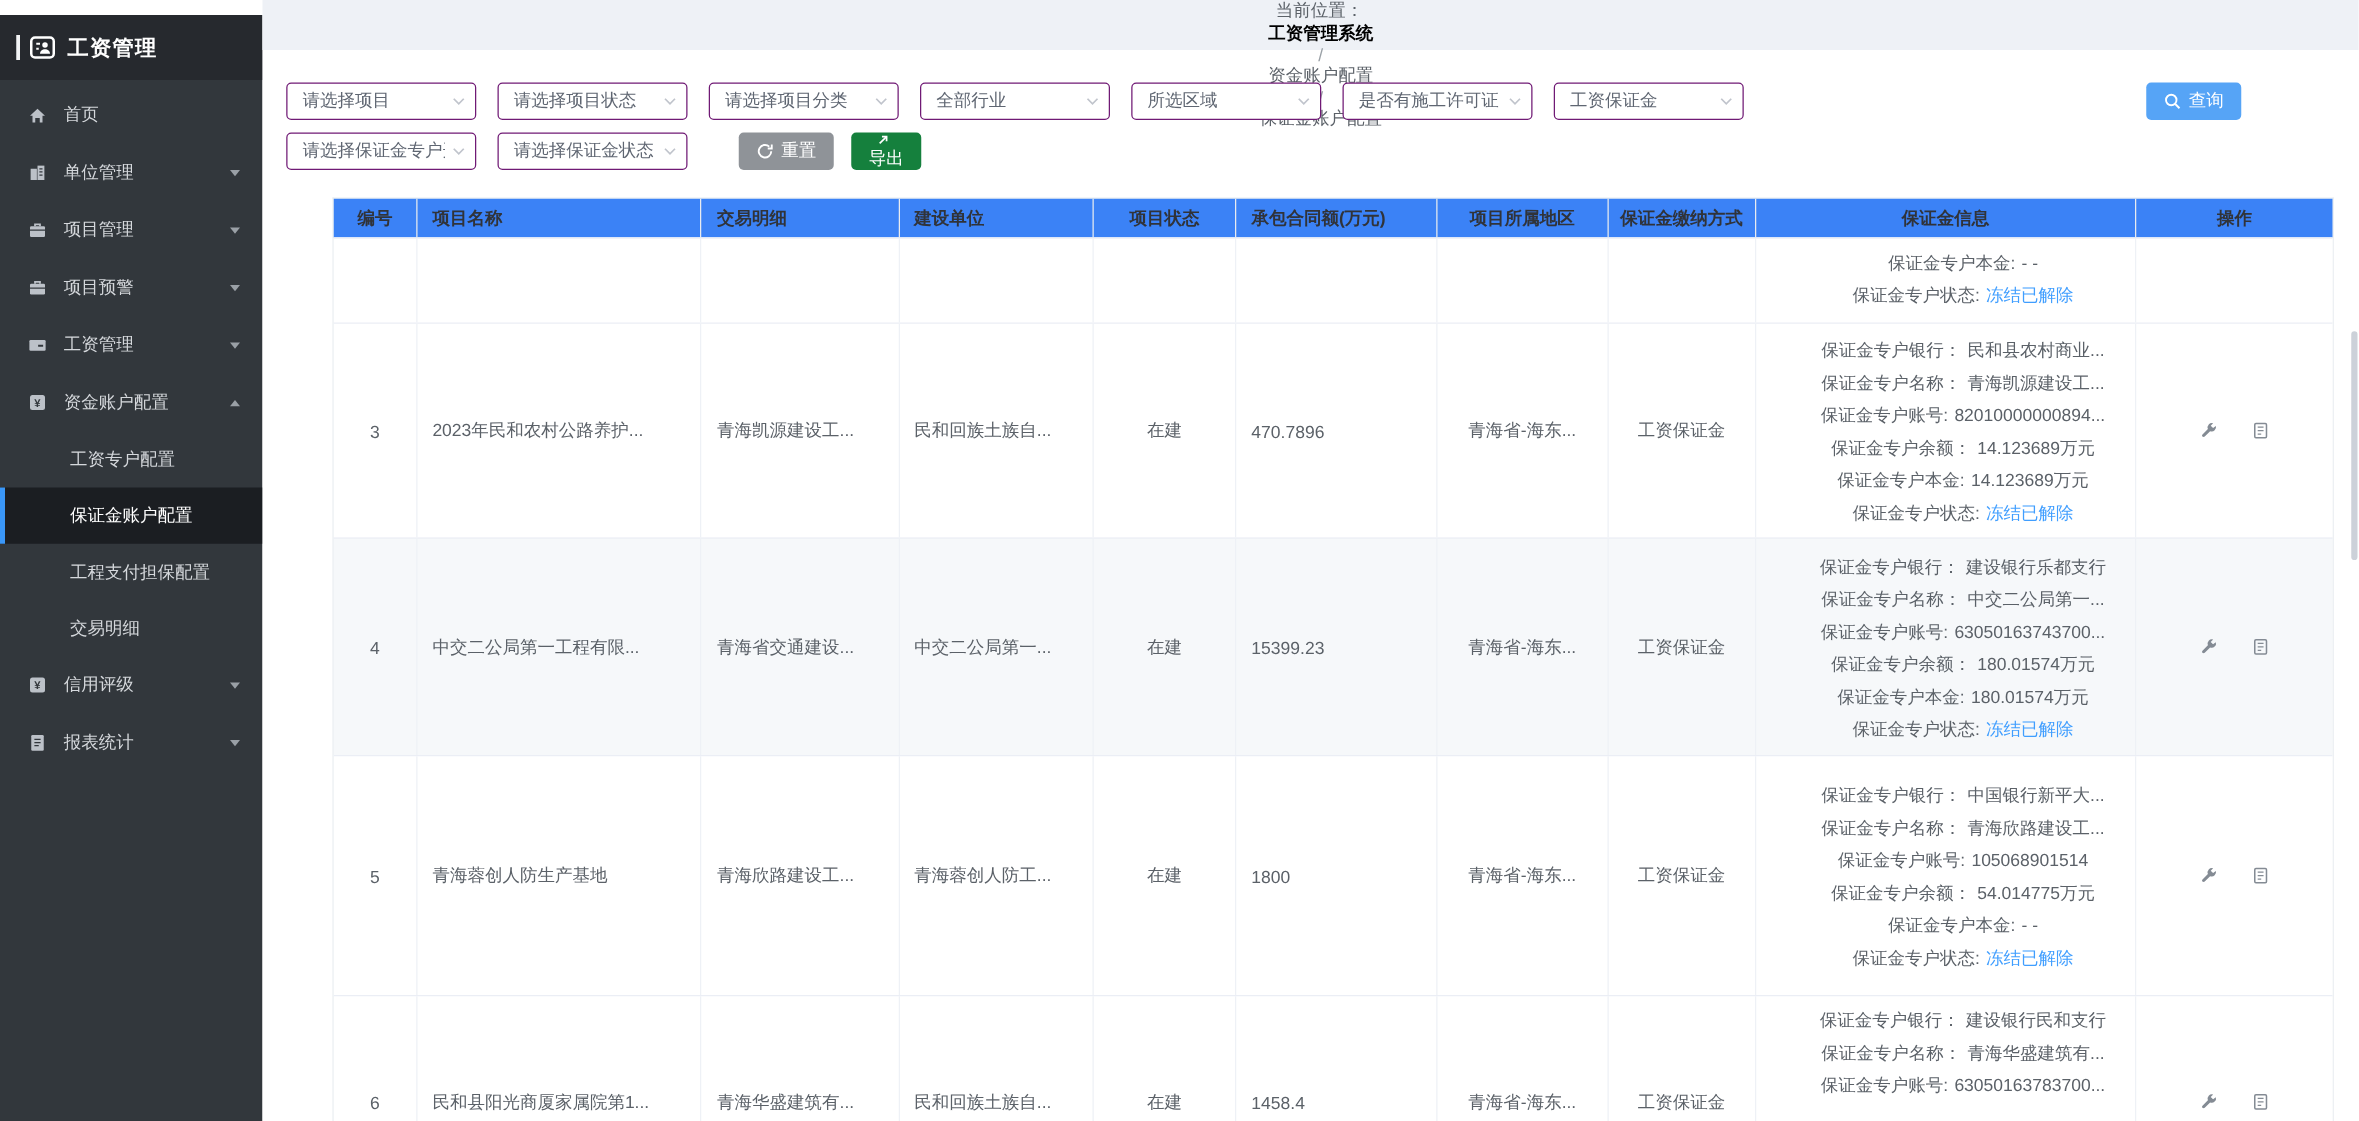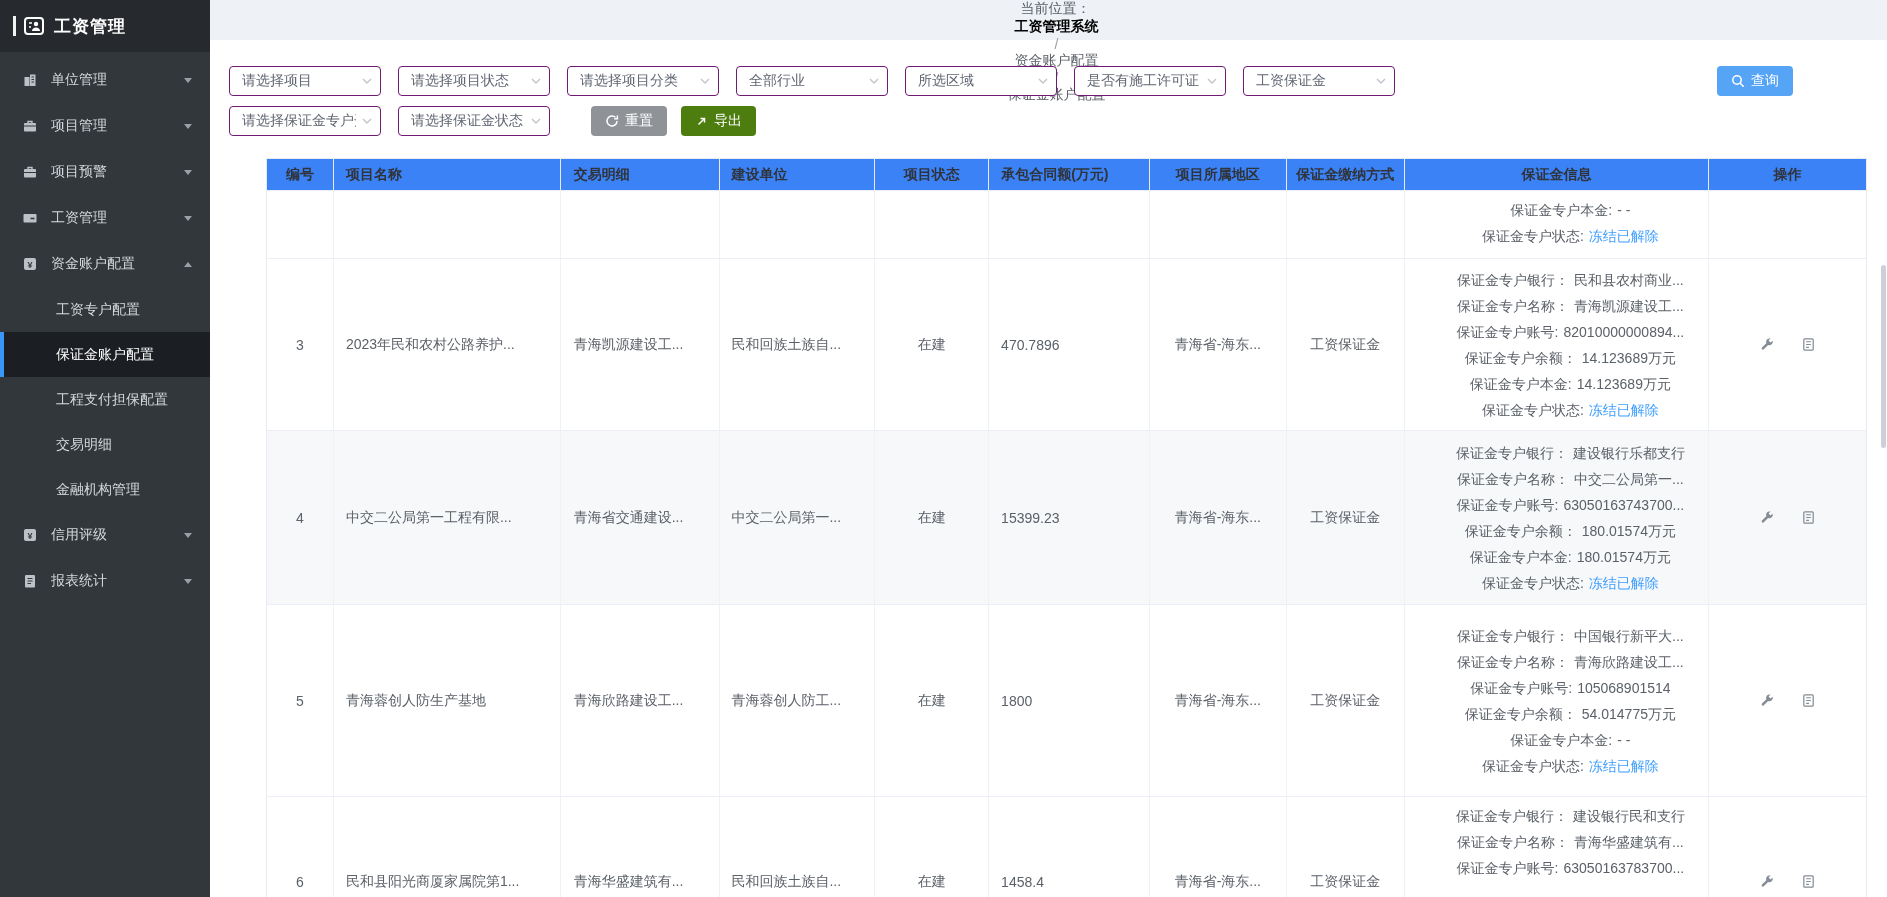--- a/index.html
+++ b/index.html
@@ -1,21 +1,21 @@
 <!DOCTYPE html>
 <html><head>
 <meta charset="utf-8">
 <style>
   * { margin:0; padding:0; box-sizing:border-box; }
   html,body { width:1887px; height:897px; overflow:hidden; background:#fff;
     font-family:"Liberation Sans","DejaVu Sans",sans-serif; font-size:14px; color:#5b6168; }
   .page { position:relative; width:1887px; height:897px; }
 
   
-  .sidebar { position:absolute; left:0; top:0; bottom:0; width:210px; background:#32373c; }
+  .sidebar { position:absolute; left:0; top:12px; bottom:0; width:210px; background:#32373c; }
   .logo { height:52px; background:#26292e; display:flex; align-items:center; padding-left:13px; }
   .logo-bar { width:3px; height:20px; background:#f2f3f5; margin-right:7px; }
   .logo-icon { margin-right:9px; }
   .logo-title { color:#fff; font-size:17px; font-weight:bold; letter-spacing:1px; }
   .nav { padding-top:5px; }
   .mi { display:flex; align-items:center; height:46px; padding:0 18px 0 22px; color:#d5d8dc; cursor:pointer; }
   .mi .ico { margin-right:13px; flex:none; }
   .mi .lbl { flex:none; }
   .caret { width:0; height:0; border-left:4px solid transparent; border-right:4px solid transparent; margin-left:auto; }
   .caret.down { border-top:5px solid #9aa0a6; }
@@ -38,21 +38,21 @@
   .select { position:relative; width:152px; height:30px; border:1px solid #701a75; border-radius:4px;
     background:#fff; display:flex; align-items:center; padding:0 24px 0 12px; margin-right:17px; cursor:pointer; }
   .select .ph { color:#5f6672; white-space:nowrap; overflow:hidden; }
   .select .chev { position:absolute; right:8px; top:11px; }
   .btn { height:30px; border:none; border-radius:4px; color:#fff; font-size:14px;
     display:inline-flex; align-items:center; padding:0 14px; cursor:pointer;
     font-family:"Liberation Sans","DejaVu Sans",sans-serif; }
   .btn svg { margin-right:6px; }
   .btn-query { background:#56a4f6; margin-left:auto; }
   .btn-reset { background:#8f9398; margin-left:24px;align-items:center; }
-  .btn-export { background:#4d7c0f; margin-left:14px; }
+  .btn-export { background:#15803d; margin-left:14px;flex-direction:column; }
 
   
   .table { margin:22px 0 0 56px; width:1601px; border:1px solid #e8ebf0; border-bottom:none; }
   .thead { display:flex; background:#3b82f6; }
   .thead > div { height:31px; display:flex; align-items:center; font-weight:bold; color:#303339;
     border-right:1px solid #e8ebf0; }
   .thead > div:last-child, .trow > div:last-child { border-right:none; }
   .trow { display:flex; background:#fff; border-top:1px solid #ebeef5; }
   .trow > div { display:flex; align-items:center; border-right:1px solid #eef1f6; color:#5b6168; }
   .trow.hl { background:#f6f8fa; }
@@ -93,20 +93,26 @@
       <svg class="logo-icon" width="22" height="22" viewBox="0 0 22 22">
         <rect x="2" y="3" width="18" height="16" rx="3" fill="none" stroke="#fff" stroke-width="2"></rect>
         <circle cx="13" cy="9" r="2.2" fill="#fff"></circle>
         <path d="M9 16c0-2.2 1.8-3.6 4-3.6s4 1.4 4 3.6z" fill="#fff"></path>
         <path d="M6 8h3M6 12h2" stroke="#fff" stroke-width="1.6"></path>
       </svg>
       <span class="logo-title">工资管理</span>
     </div>
     <nav class="nav">
 
+      <div class="mi">
+        <svg class="ico" width="16" height="16" viewBox="0 0 16 16">
+            <path d="M2 8.6 8 3l6 5.6h-2V14H9.8v-3.6H6.2V14H4V8.6z" fill="#bcc1c8"></path>
+          </svg>
+        <span class="lbl">首页</span>
+      </div>
 
       <div class="mi">
         <svg class="ico" width="16" height="16" viewBox="0 0 16 16">
             <rect x="2.5" y="5" width="5" height="9" fill="#bcc1c8"></rect>
             <rect x="8" y="2.5" width="5.5" height="11.5" fill="#bcc1c8"></rect>
             <path d="M9.5 5h2.5M9.5 7.5h2.5M9.5 10h2.5" stroke="#32373c" stroke-width="1"></path>
           </svg>
         <span class="lbl">单位管理</span>
         <i class="caret down"></i>
       </div>
@@ -153,23 +159,20 @@
         <span class="lbl">工资专户配置</span>
       </div>
       <div class="smi active">
         <span class="lbl">保证金账户配置</span>
       </div>
       <div class="smi">
         <span class="lbl">工程支付担保配置</span>
       </div>
       <div class="smi">
         <span class="lbl">交易明细</span>
-      </div>
-      <div class="smi">
-        <span class="lbl">金融机构管理</span>
       </div>
 
       <div class="mi">
         <svg class="ico" width="16" height="16" viewBox="0 0 16 16">
             <rect x="2" y="2" width="12" height="12" rx="2" fill="#bcc1c8"></rect>
             <text x="8" y="11.5" font-size="9" font-weight="bold" text-anchor="middle" fill="#32373c">¥</text>
           </svg>
         <span class="lbl">信用评级</span>
         <i class="caret down"></i>
       </div>

